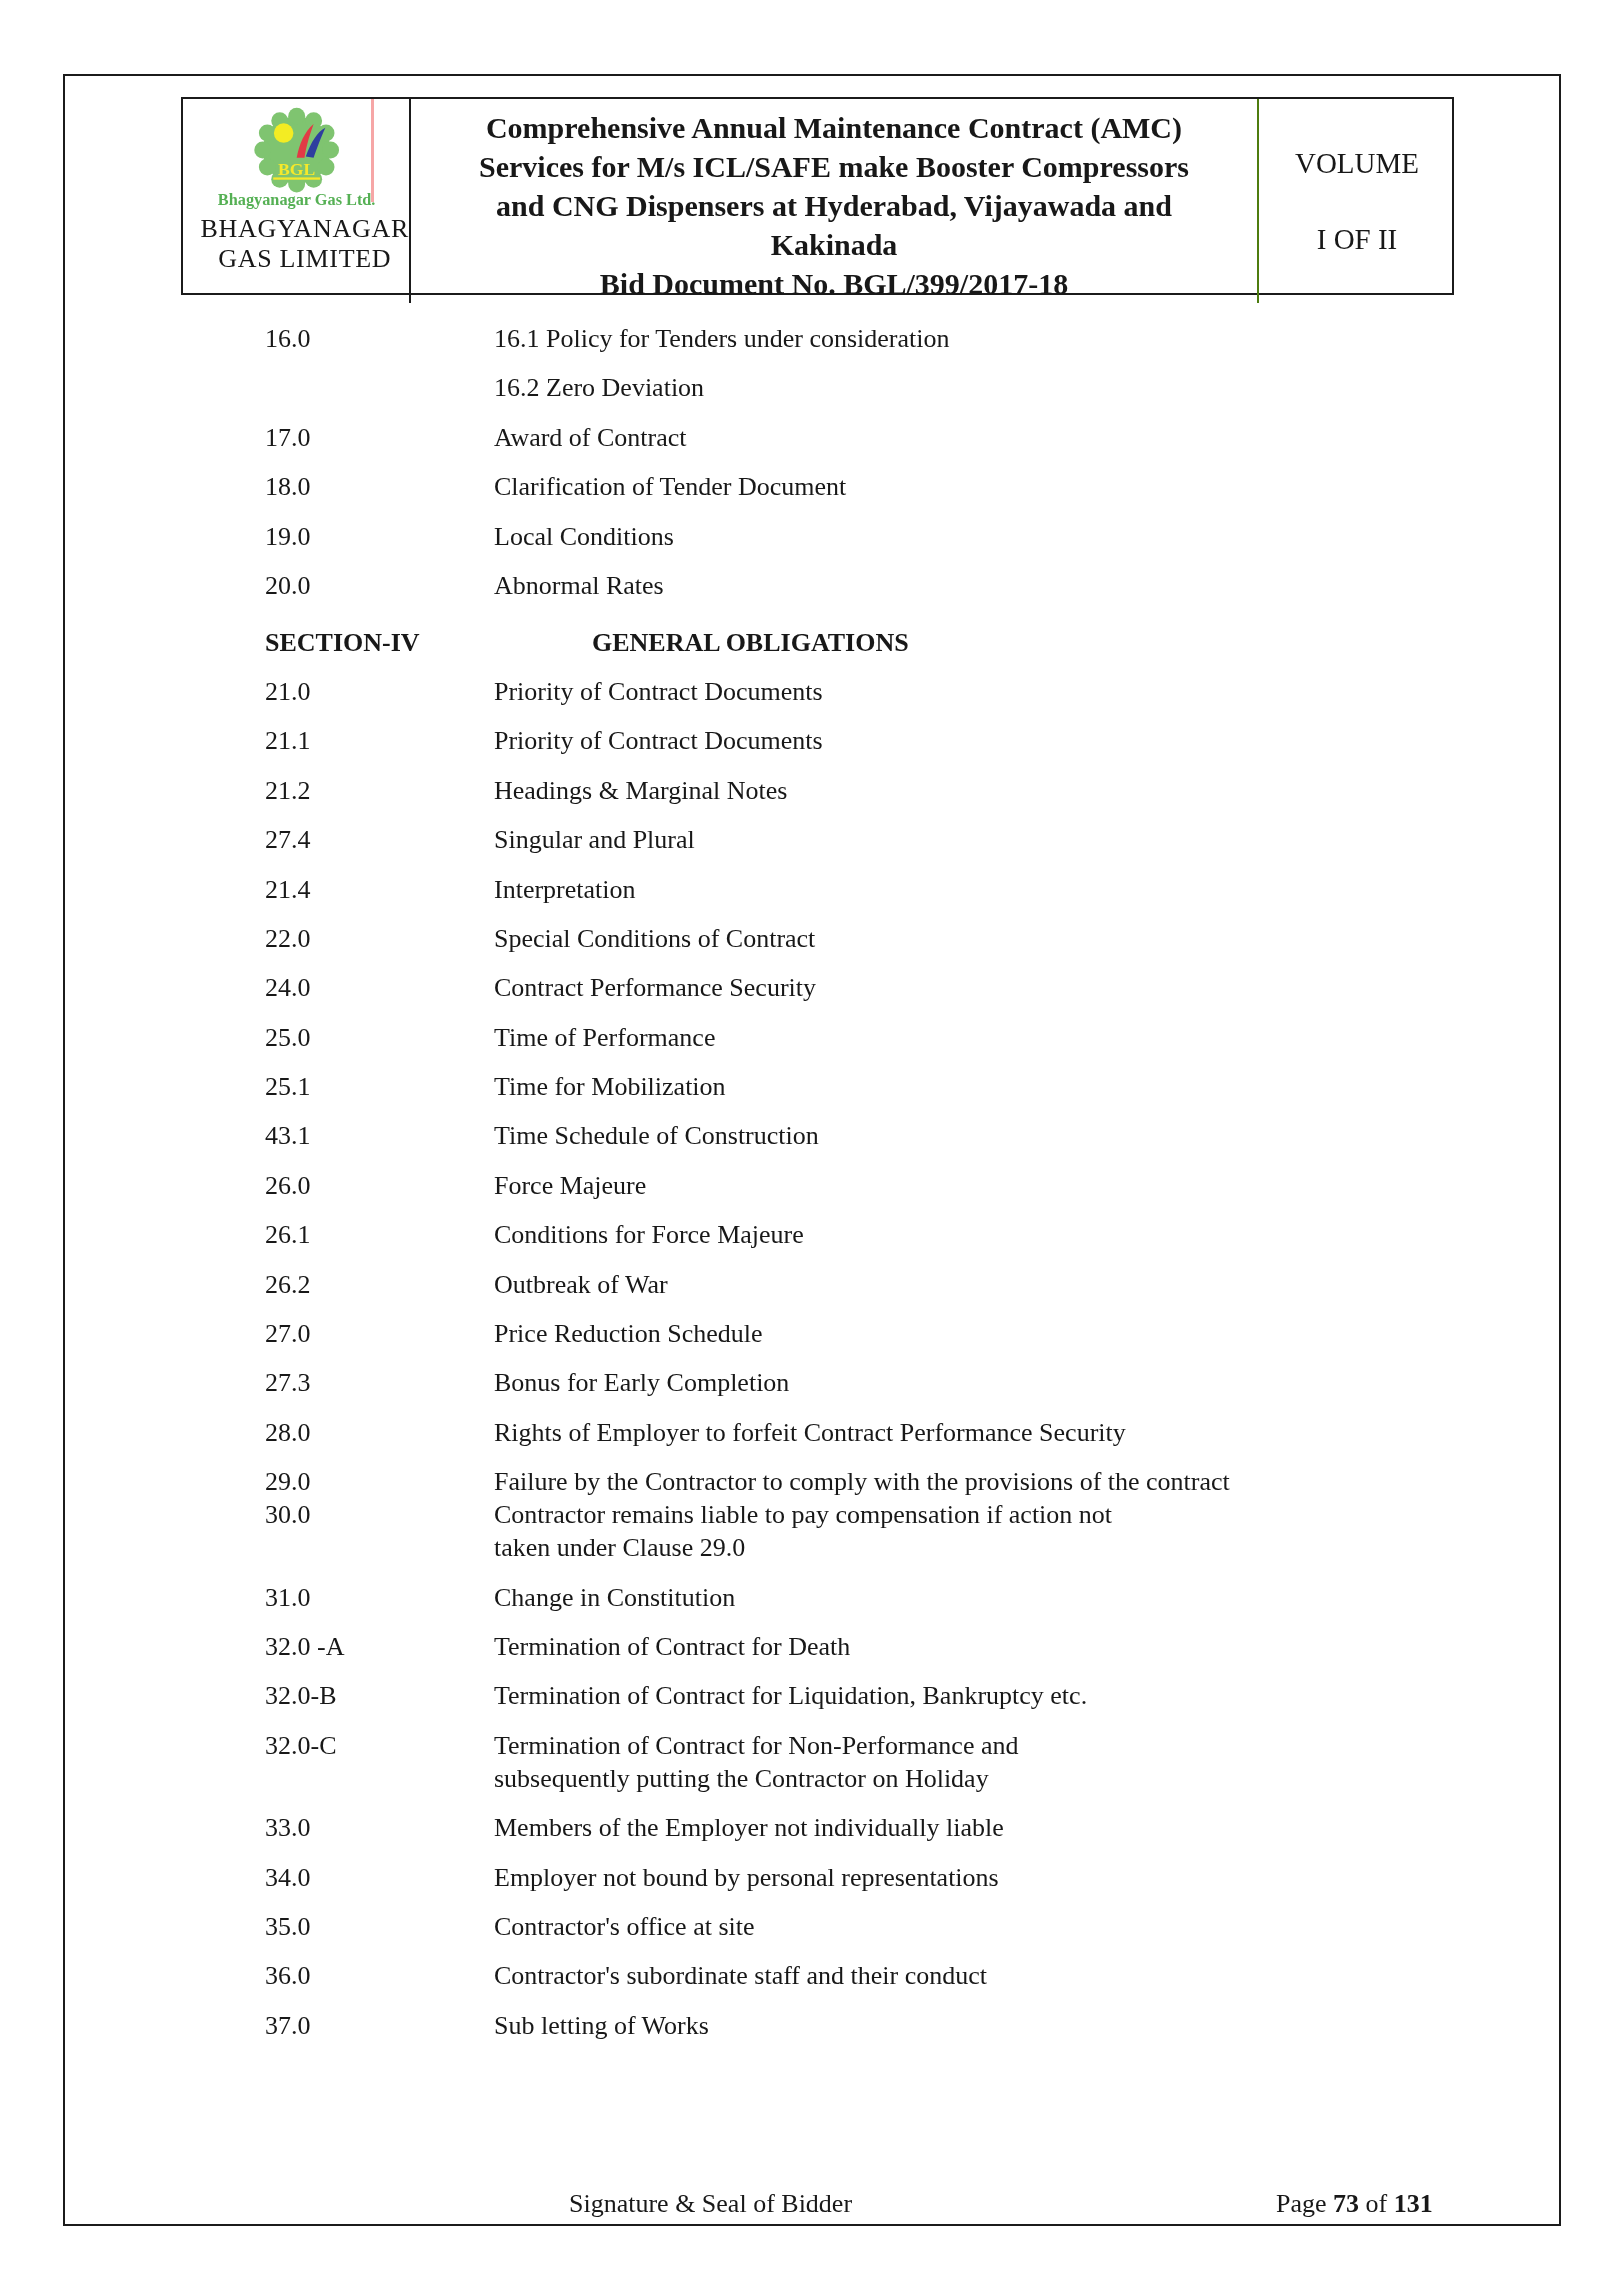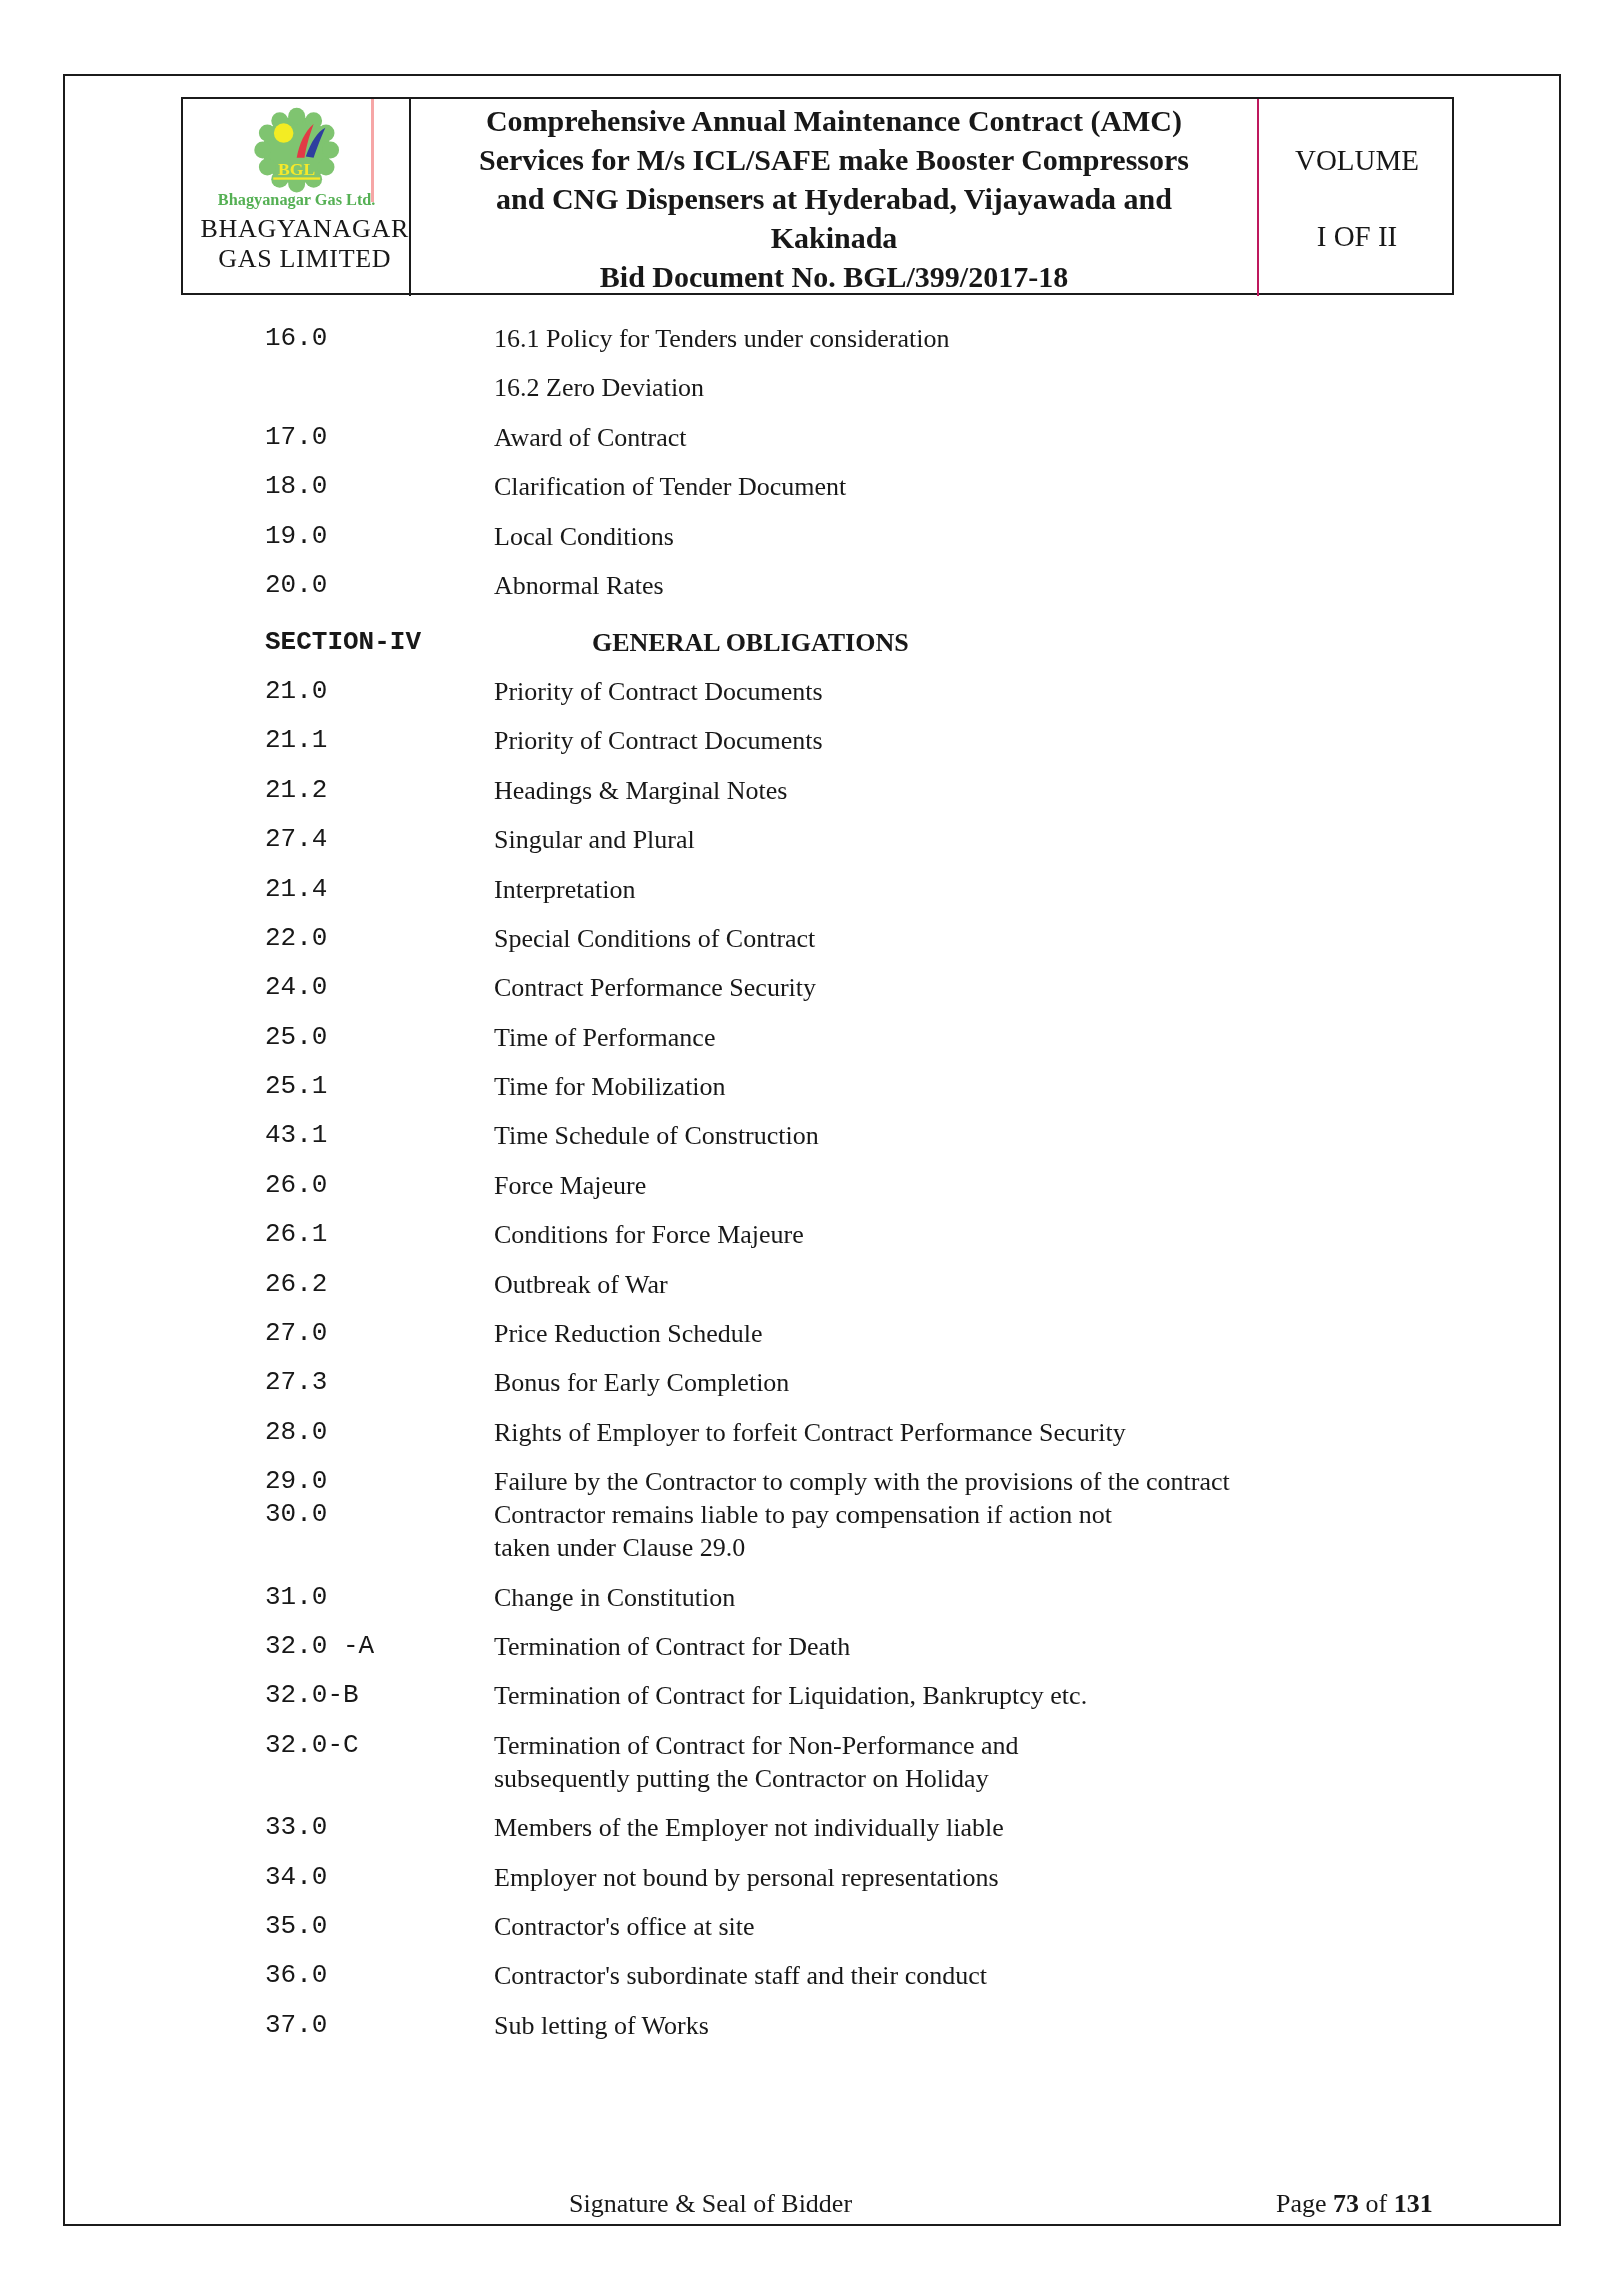--- a/index.html
+++ b/index.html
@@ -16,26 +16,26 @@
   
   .header-table {
     position:absolute; left:181px; top:97px; width:1273px; height:198px;
     display:grid; grid-template-columns:228px 848px 196px;
     border:2px solid #1b1b1b; box-sizing:border-box; background:#ffffff;
   }
   .header-cell { box-sizing:border-box; }
   .logo-cell { position:relative; border-right:2px solid #1b1b1b; display:flex; flex-direction:column; align-items:flex-end; padding-top:8px; }
   .pink-line { position:absolute; left:188px; top:0; width:2.6px; height:103px; }
   .company-name { text-align:center; font-size:26px; line-height:30px; letter-spacing:0.7px; margin-top:3.9px; }
-  .title-cell { border-right:2px solid #be185d; text-align:center; font-weight:bold; font-size:30px; line-height:39px; padding-top:2px; }
+  .title-cell { border-right:2px solid #4d7c0f; text-align:center; font-weight:bold; font-size:30px; line-height:39px; padding-top:9px; }
   .volume-cell { display:flex; flex-direction:column; justify-content:center; align-items:center; font-size:29px; line-height:38px;gap:38px; }
   
   .toc { position:absolute; left:265px; top:322px; width:1139px; font-size:26px; }
   .toc-row { display:flex; margin-bottom:16.4px; }
-  .toc-num { flex:0 0 229px; width:229px; line-height:33px; white-space:nowrap;font-family:Liberation Mono, monospace; }
+  .toc-num { flex:0 0 229px; width:229px; line-height:33px; white-space:nowrap; }
   .toc-lines { flex:1; }
   .toc-line { line-height:33px; }
   .toc-row.tight { margin-bottom:0; }
   .toc-row.section { margin-top:23.6px; font-weight:bold; }
   .toc-row.section .toc-lines { padding-left:98px; }
   
   .footer-sign { position:absolute; left:569px; top:2187px; font-size:26px; line-height:33px; }
   .footer-page { position:absolute; left:1276px; top:2187px; font-size:26px; line-height:33px; }
   .footer-page .pg-bold { font-weight:bold; }
 </style>

